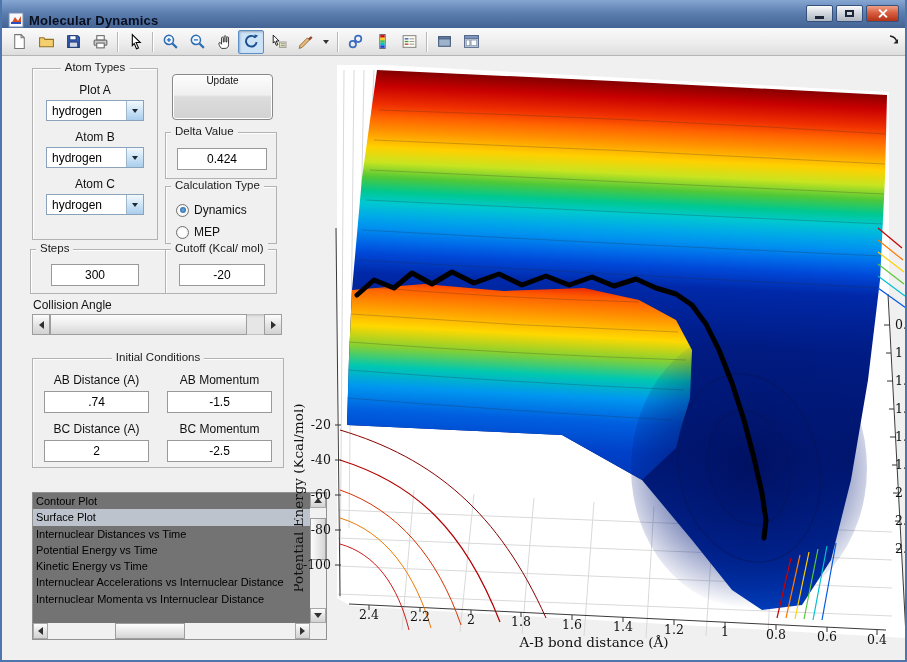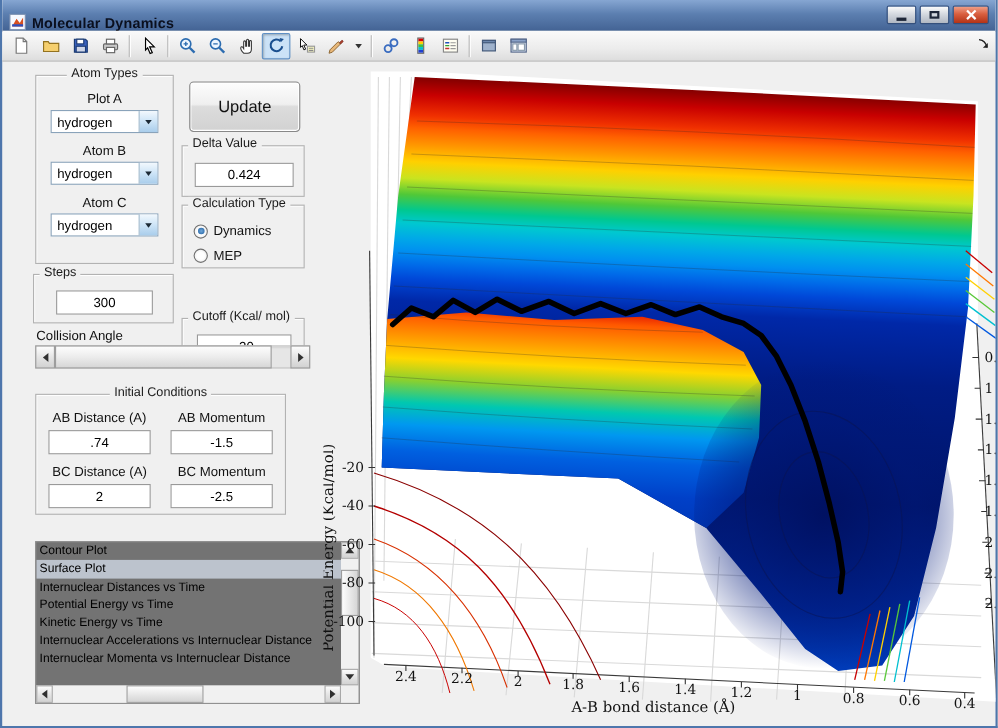--- a/index.html
+++ b/index.html
@@ -46,21 +46,21 @@
   .atom-group .ctl-label{margin-bottom:3px;}
   .combo{width:98px;height:21px;margin:0 auto;background:#fff;border:1px solid #8aa3ba;box-sizing:border-box;
          display:flex;align-items:center;}
   .combo-text{flex:1;padding-left:5px;font-size:12px;color:#000;white-space:nowrap;overflow:hidden;}
   .combo-btn{width:16px;align-self:stretch;background:linear-gradient(#f2f8fd,#cde4f7 50%,#a9cdeb);
              border-left:1px solid #9fb8cc;display:flex;align-items:center;justify-content:center;}
   .combo-arrow{width:0;height:0;border-left:3.5px solid transparent;border-right:3.5px solid transparent;border-top:4px solid #1c2a36;}
   
   .pushbtn{position:absolute;border:1px solid #888;border-radius:4px;box-sizing:border-box;
            background:linear-gradient(#fdfdfd,#efefef 45%,#dcdcdc 50%,#d2d2d2);
-           font-size:15px;color:#111;display:flex;align-items:center;justify-content:center;
+           font-size:10px;color:#111;display:flex;align-items:flex-start;justify-content:center;
            box-shadow:inset 0 0 0 1px #fff;}
   
   .calc-options{padding:16px 0 0 10px;}
   .radio-row{display:flex;align-items:center;gap:5px;font-size:12px;color:#111;margin-bottom:8px;}
   .radio{width:13px;height:13px;border-radius:50%;border:1px solid #707070;box-sizing:border-box;
          background:radial-gradient(#fff 40%,#e4e4e4);position:relative;flex:0 0 auto;}
   .radio.on::after{content:"";position:absolute;left:2.5px;top:2.5px;width:6px;height:6px;border-radius:50%;
                    background:radial-gradient(#6ea6d8,#1d5c9e);}
   
   .slider{position:absolute;left:30px;top:314px;width:250px;height:21px;background:#e6e6e6;
@@ -303,42 +303,42 @@
           <span class="radio on"></span>
           <span>Dynamics</span>
         </div>
         <div class="radio-row">
           <span class="radio"></span>
           <span>MEP</span>
         </div>
       </div>
   </div>
 
-  <div class="gpanel" style="left:28px;top:249px;width:128px;height:45px;">
+  <div class="gpanel" style="left:28px;top:249px;width:140px;height:45px;">
     <div class="gpanel-title t-left">Steps</div>
     <input class="edit" readonly="" style="left: 20px; top: 14px; width: 88px;" value="300">
   </div>
 
-  <div class="gpanel" style="left:163px;top:249px;width:112px;height:45px;margin-top:40px;">
+  <div class="gpanel" style="left:163px;top:249px;width:112px;height:45px;">
     <div class="gpanel-title t-left">Cutoff (Kcal/ mol)</div>
     <input class="edit" readonly="" style="left: 13px; top: 14px; width: 86px;" value="-20">
   </div>
 
   <div class="lbl" style="left:31px;top:298px;">Collision Angle</div>
   <div class="slider">
     <div class="sl-btn sl-left">
         <div class="tri-l"></div>
       </div>
     <div class="sl-thumb"></div>
     <div class="sl-btn sl-right">
         <div class="tri-r"></div>
       </div>
   </div>
 
-  <div class="gpanel" style="left:30px;top:358px;width:228px;height:110px;">
+  <div class="gpanel" style="left:30px;top:358px;width:252px;height:110px;">
     <div class="gpanel-title t-center">Initial Conditions</div>
     <div class="ic-grid" id="ic-grid">
         <div class="ic-cell">
           <div class="ctl-label">AB Distance (A)</div>
           <input class="edit" readonly="" value=".74" style="">
         </div>
         <div class="ic-cell">
           <div class="ctl-label">AB Momentum</div>
           <input class="edit" readonly="" value="-1.5" style="">
         </div>

